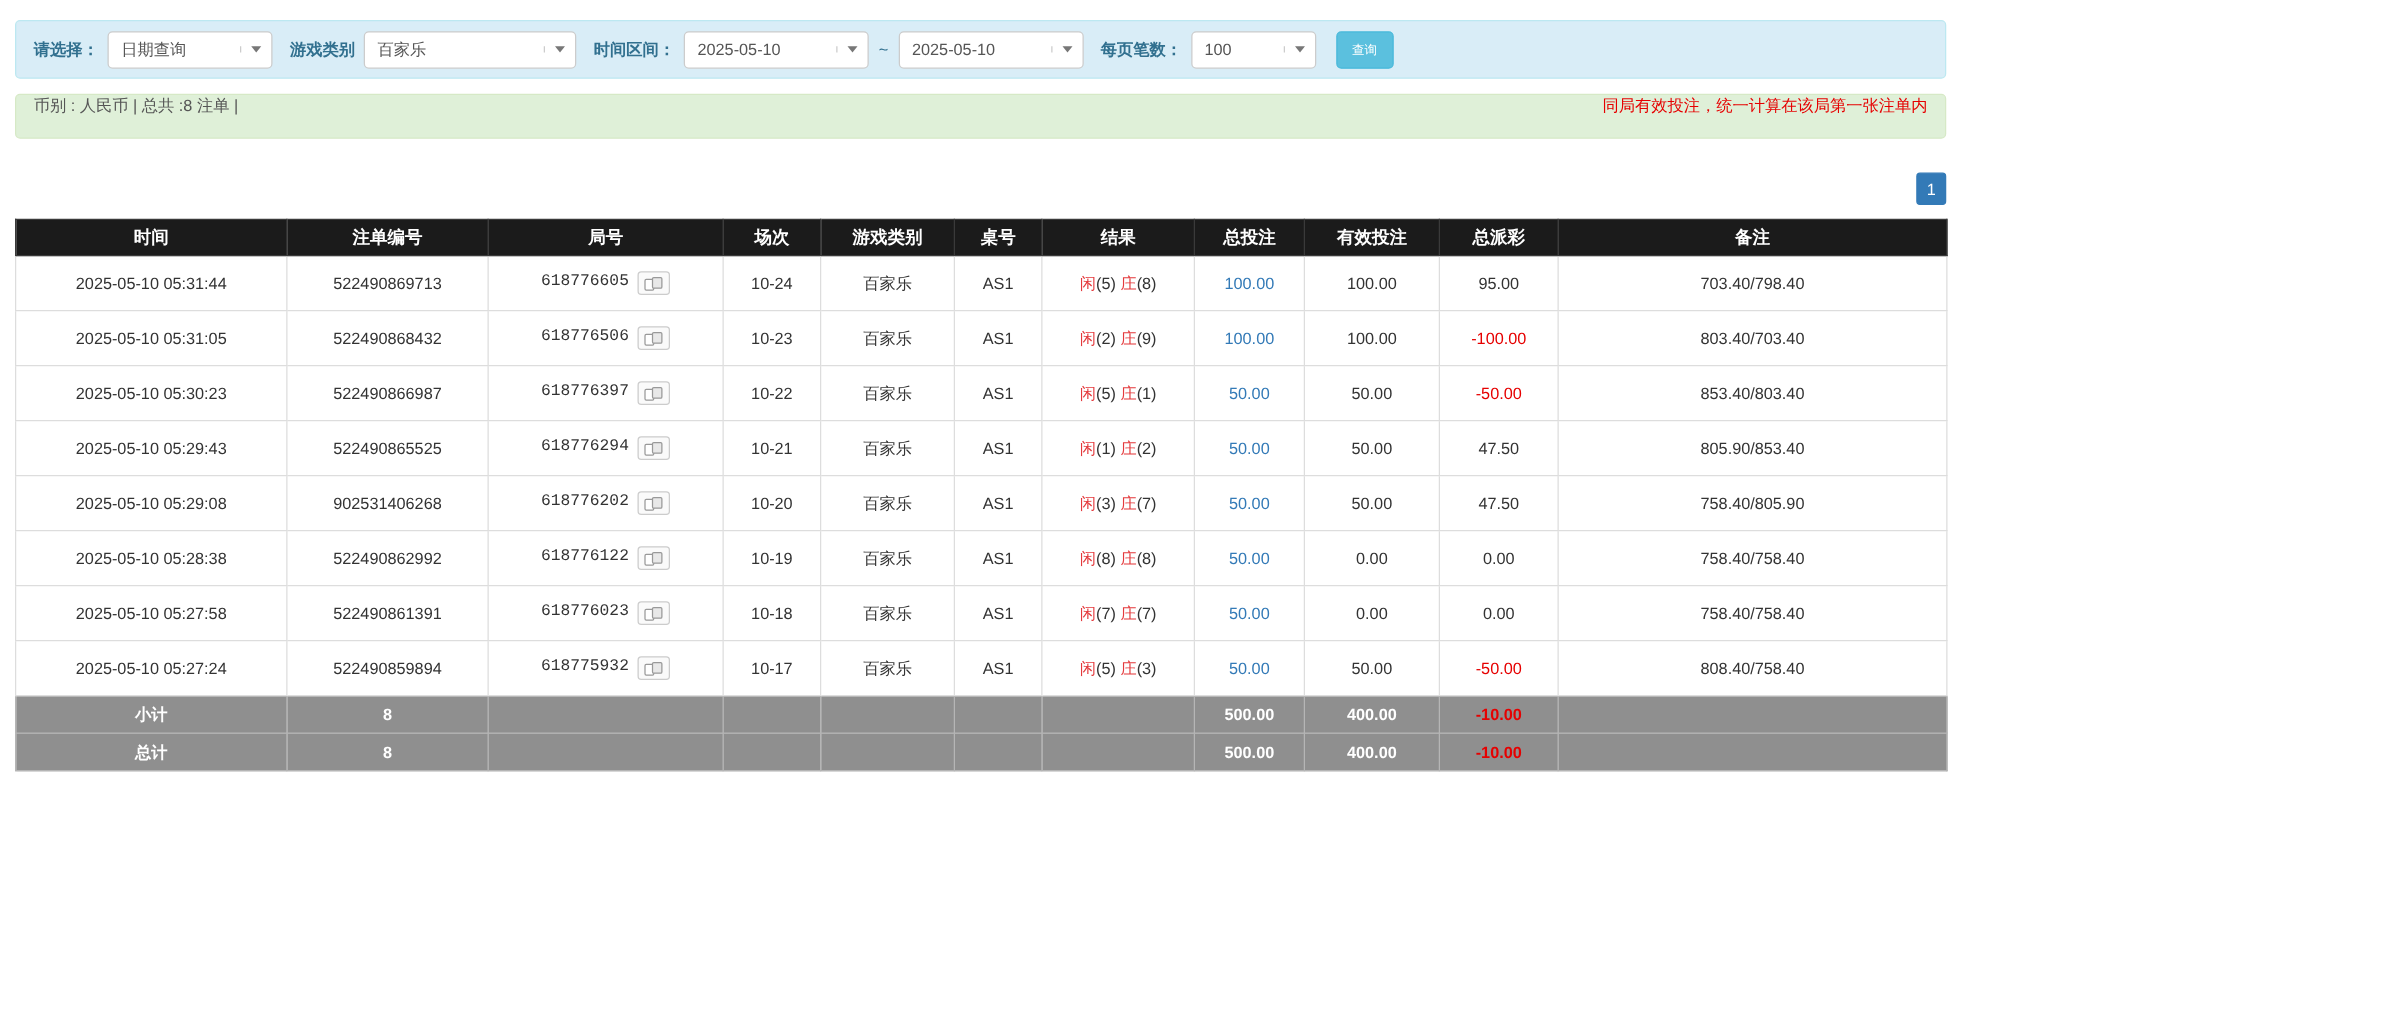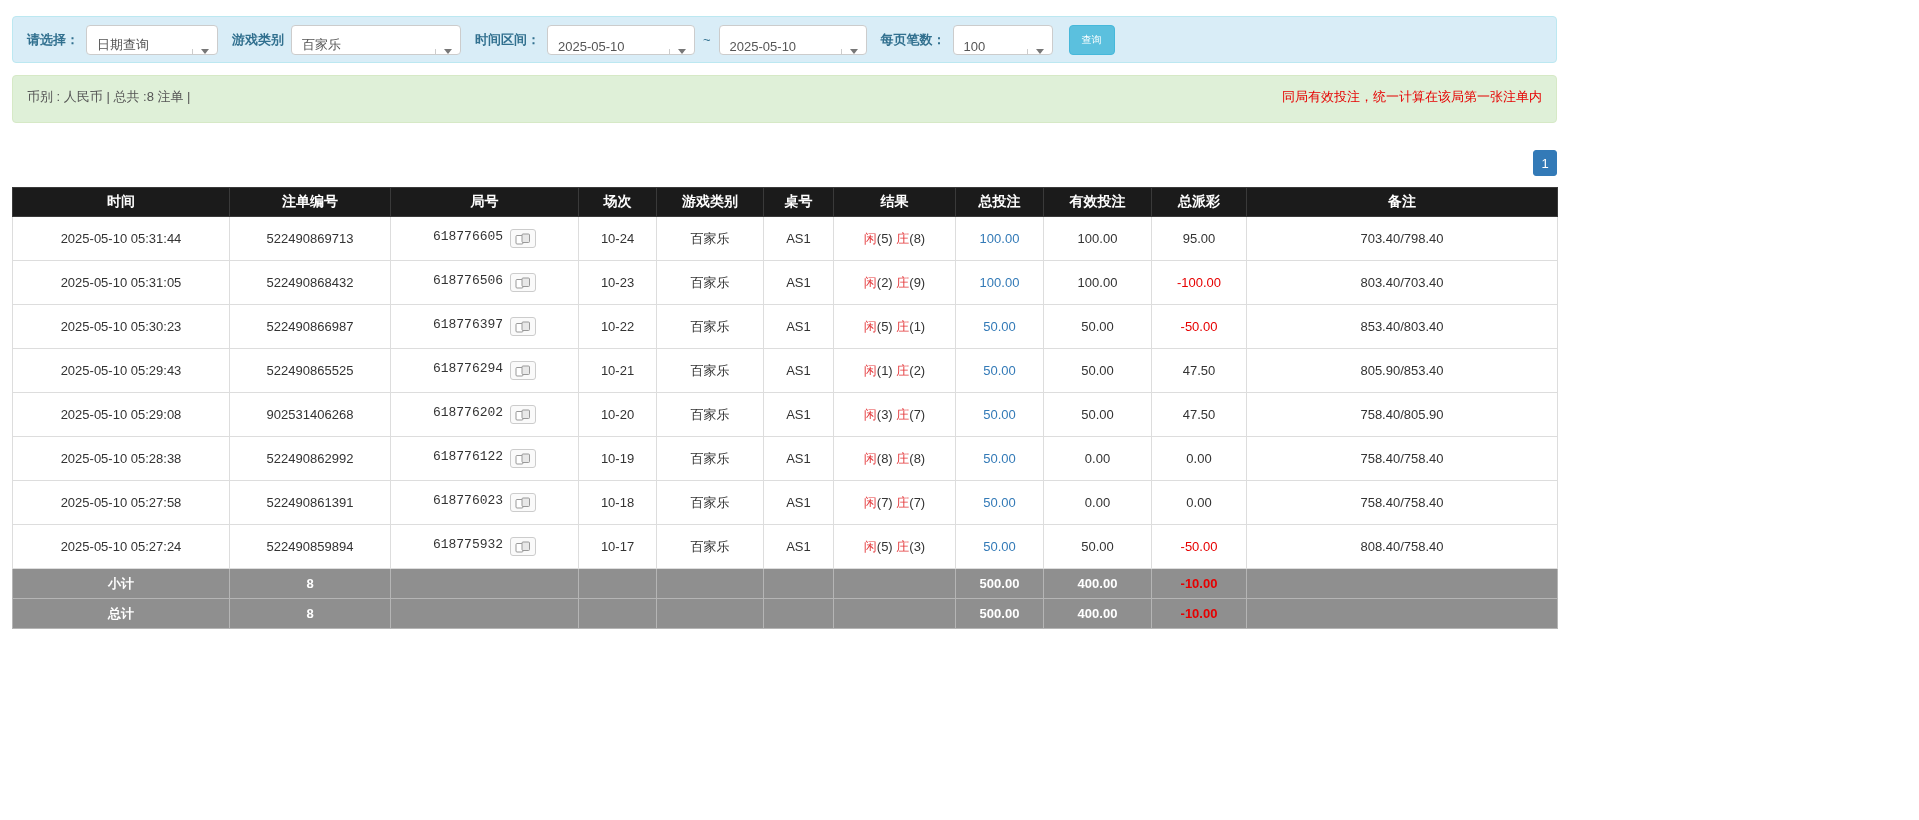--- a/index.html
+++ b/index.html
@@ -15,42 +15,42 @@
   .page-title { font-size: 20px; font-weight: 400; color: #333; padding: 13px 0 11px 0; }
 
   
   .filter-bar {
     background: #d9edf7; border: 1px solid #bce8f1; border-radius: 4px;
     height: 47px; display: flex; align-items: center; padding: 0 14px; margin-top: 16px;
   }
   .filter-group { display: flex; align-items: center; margin-right: 14px; }
   .filter-label { color: #31708f; font-weight: bold; white-space: nowrap; margin-right: 7px; }
   .combo {
-    display: flex; align-items: flex-end; background: #fff;
+    display: flex; align-items: center; background: #fff;
     border: 1px solid #ccc; border-radius: 4px; height: 30px; cursor: pointer;
   }
   .combo-value { padding: 0 10px; display: flex; align-items: center; color: #555; flex: 1; white-space: nowrap; overflow: hidden; }
   .combo-caret { width: 25px; border-left: 1px solid #ccc; display: flex; align-items: center; justify-content: center; }
   .caret-shape { width: 0; height: 0; border-left: 4px solid transparent; border-right: 4px solid transparent; border-top: 5px solid #777; }
   .w-select { width: 132px; }
   .w-game { width: 170px; }
   .w-date { width: 148px; }
   .w-size { width: 100px; }
   .w-sort { width: 160px; }
   .tilde { color: #31708f; margin: 0 8px 0 0; }
   .btn-search {
     background: #5bc0de; border: 1px solid #46b8da; color: #fff; border-radius: 4px;
     height: 30px; padding: 0 12px; font-size: 10px; cursor: pointer; margin-left: 2px;
     font-family: "Liberation Sans", sans-serif;
   }
 
   
   .summary-bar {
     margin-top: 12px; background: #dff0d8; border: 1px solid #d6e9c6; border-radius: 4px;
-    height: 48px; display: flex; align-items: flex-end; justify-content: space-between; padding: 16px 14px;
+    height: 36px; display: flex; align-items: flex-start; justify-content: space-between; padding: 0 14px;
   }
   .summary-left { color: #555; }
   .summary-right { color: #e60000; }
 
   
   .pagination-row { display: flex; justify-content: flex-end; margin: 27px 0 11px 0; }
   .page-btn {
     background: #337ab7; border: 1px solid #337ab7; color: #fff; min-width: 24px; height: 26px;
     display: flex; align-items: center; justify-content: center; border-radius: 3px; cursor: pointer;
   }

